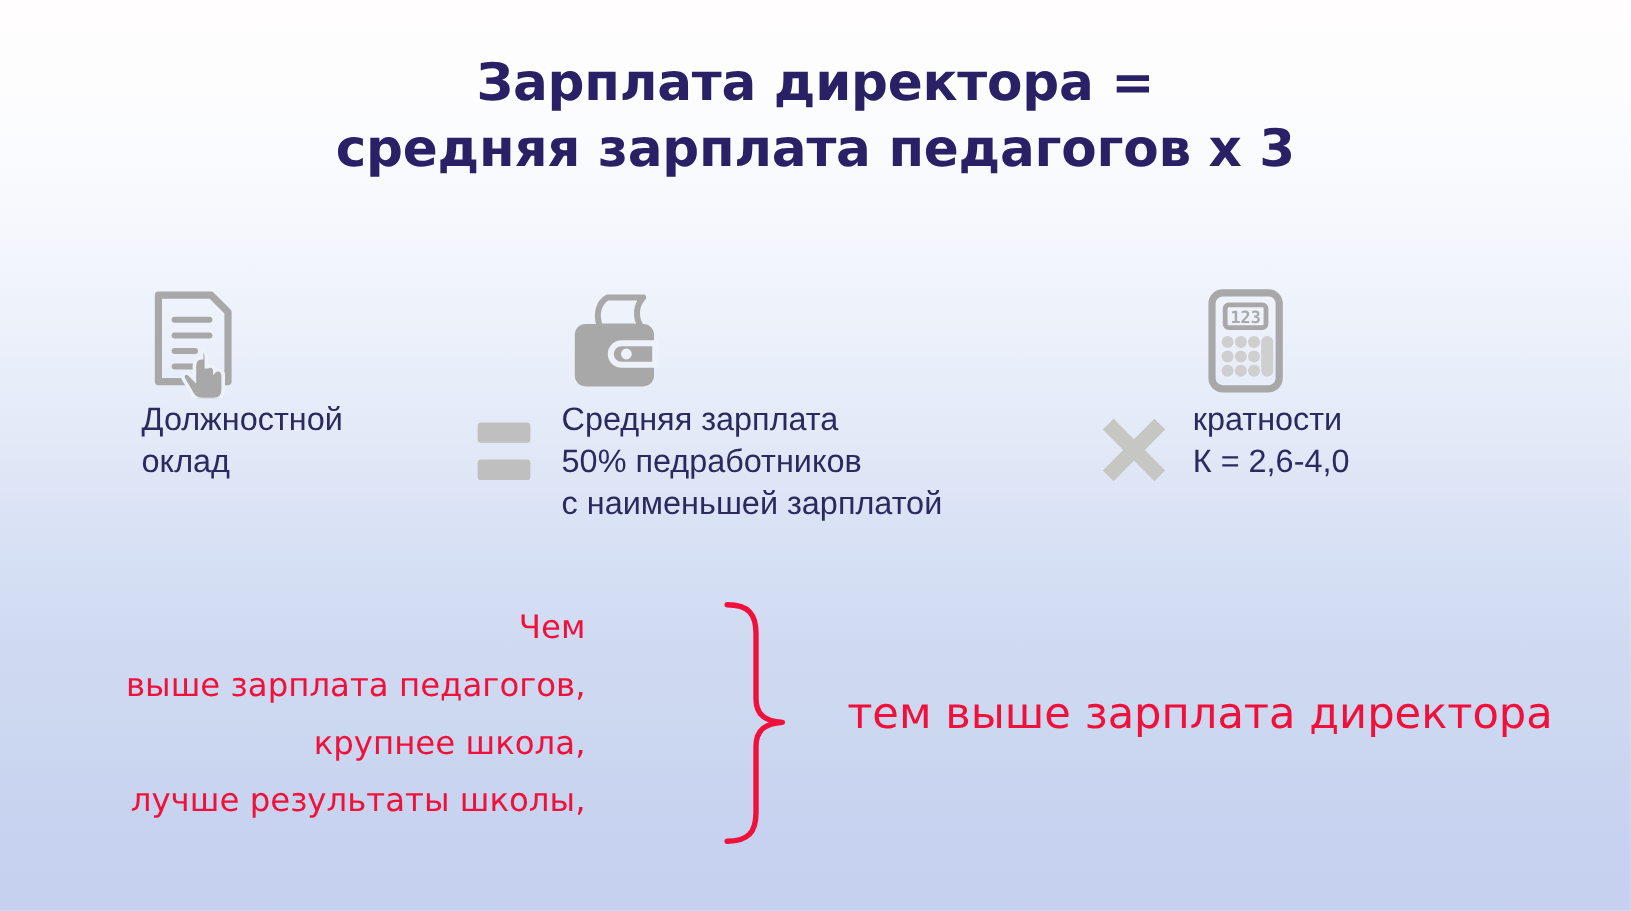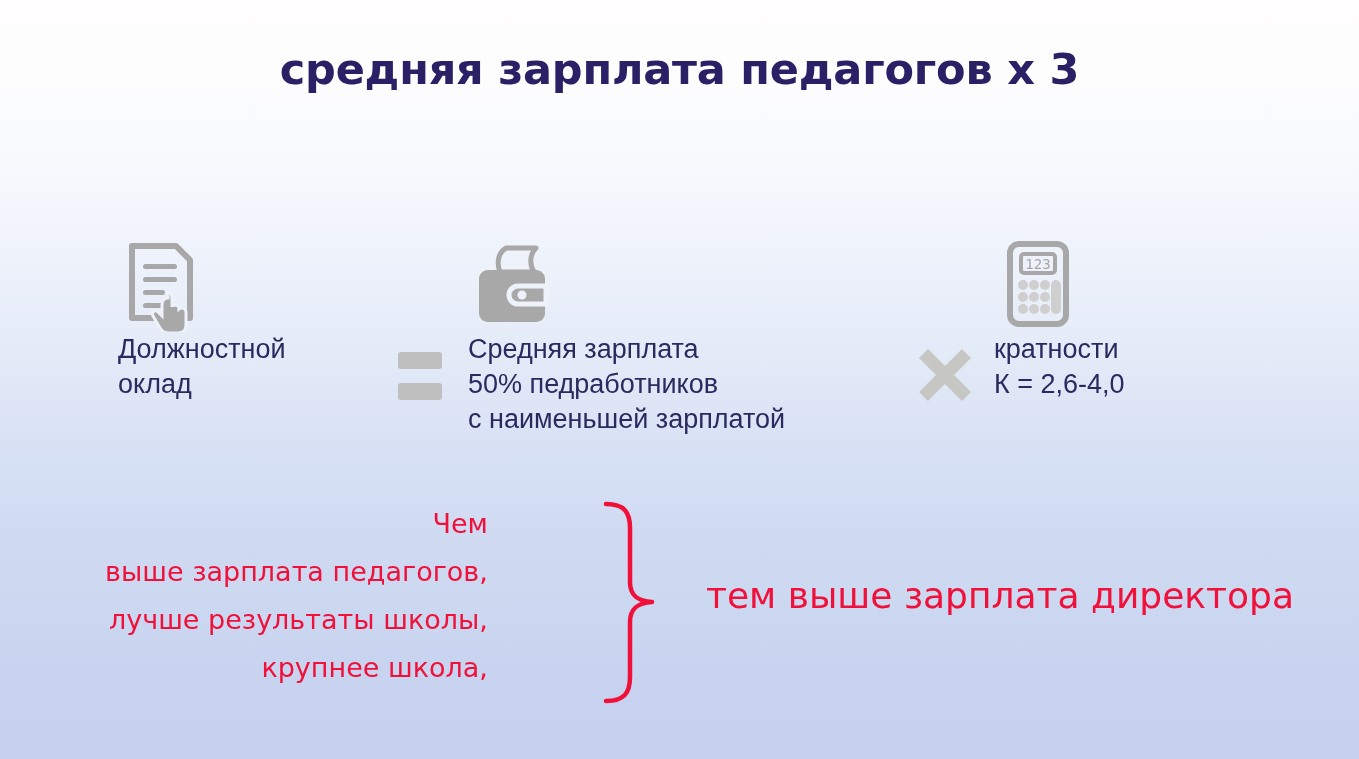--- a/index.html
+++ b/index.html
@@ -58,20 +58,21 @@
     height: 230px;
   }
 
   .term {
     position: absolute;
     top: 0;
   }
   .term-icon {
     height: 92px;
     display: block;
+    font-weight: bold;
   }
   .term-text {
     color: #2a2a5e;
     font-size: 27px;
     line-height: 35px;
     font-family: Liberation Sans, sans-serif;
     white-space: nowrap;
   }
   .term-text span { display: block; }
 
@@ -136,20 +137,21 @@
     font-family: "DejaVu Sans", "Liberation Sans", sans-serif;
     white-space: nowrap;
   }
 </style>
 </head>
 <body>
 
 <div class="slide">
 
   <div class="title">
+    <span class="title-line">Зарплата директора =</span>
     <span class="title-line">средняя зарплата педагогов х 3</span>
   </div>
 
   <div class="formula">
 
     <div class="term" id="term-1">
       <span class="term-icon">
         <svg width="74" height="92" viewBox="0 0 74 92" xmlns="http://www.w3.org/2000/svg">
           <path d="M8 6 h44 l14 14 v58 h-58 z" fill="none" stroke="#a8a8a8" stroke-width="6" stroke-linejoin="round"></path>
           <rect x="19" y="24" width="34" height="5" rx="2.5" fill="#a8a8a8"></rect>
@@ -216,22 +218,22 @@
       </div>
     </div>
 
   </div>
 
   <div class="conclusion">
 
     <div class="red-list">
       <span>Чем</span>
       <span>выше зарплата педагогов,</span>
+      <span>крупнее школа,</span>
       <span>лучше результаты школы,</span>
-      <span>крупнее школа,</span>
     </div>
 
     <div class="brace">
       <svg width="70" height="205" viewBox="0 0 70 205" xmlns="http://www.w3.org/2000/svg">
         <path d="M6 4 C24 4 30 12 30 28 L30 82 C30 96 38 101 52 102 C38 103 30 108 30 122 L30 177 C30 193 24 201 6 201" fill="none" stroke="#f0103a" stroke-width="4.5" stroke-linecap="round" stroke-linejoin="round"></path>
       </svg>
     </div>
 
     <div class="red-result">тем выше зарплата директора</div>
 

